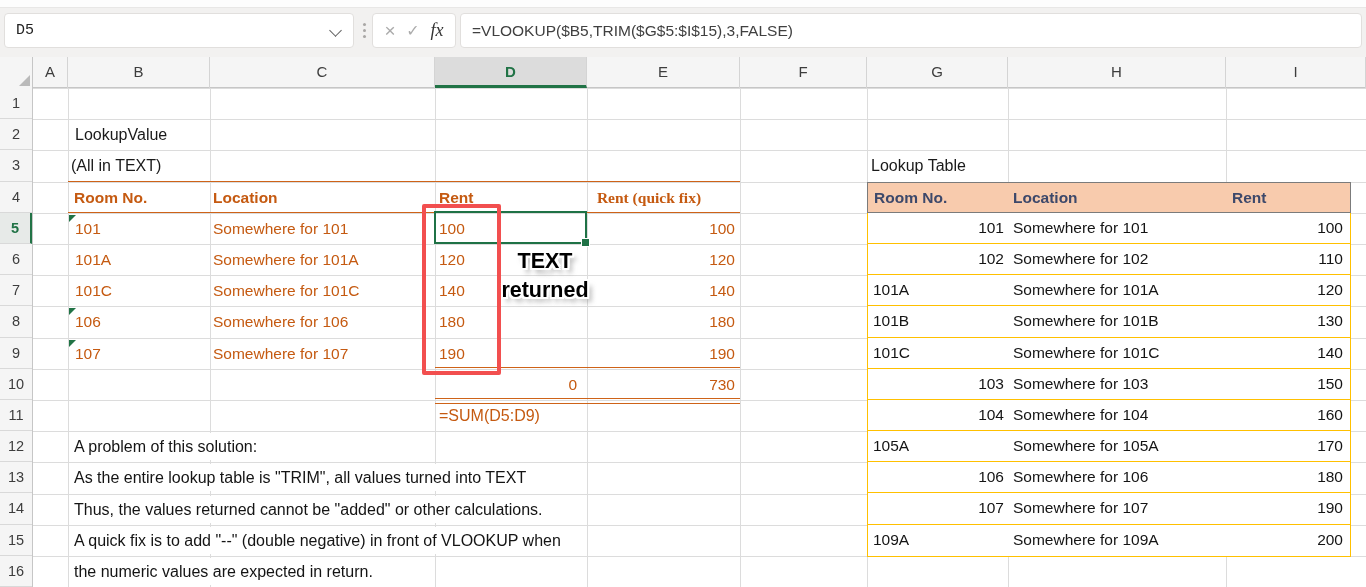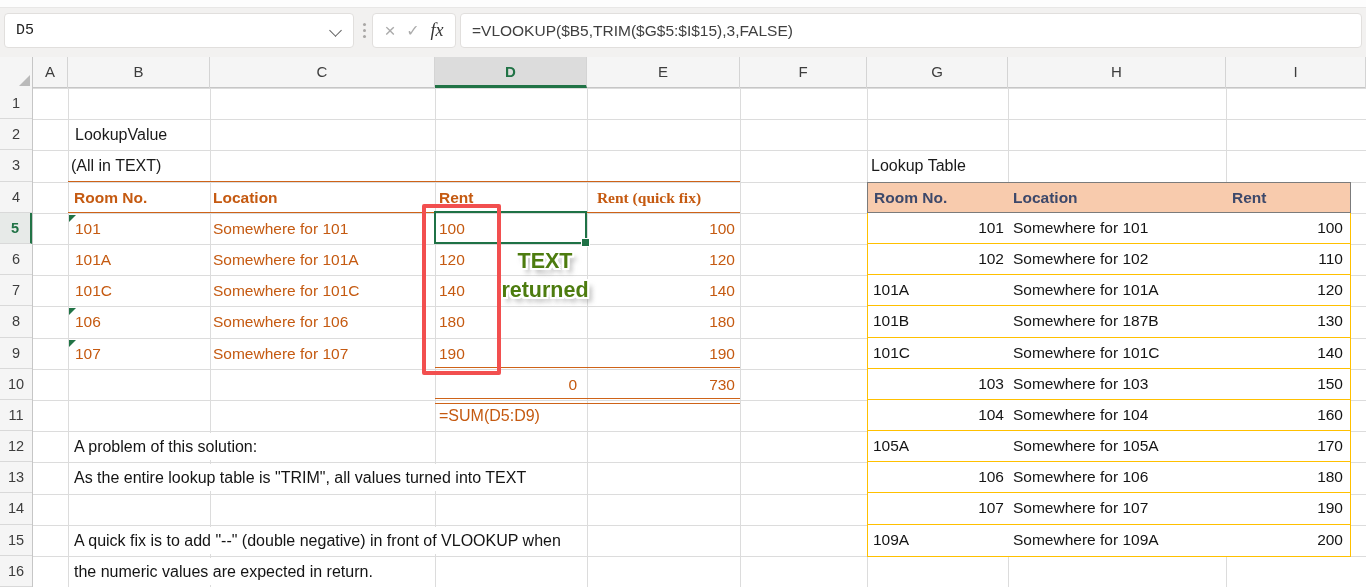--- a/index.html
+++ b/index.html
@@ -57,21 +57,21 @@
   
   .rule{position:absolute;border-top:1.5px solid #CE6318;}
   .rule.dbl{height:3.5px;border-bottom:1.5px solid #CE6318;}
 
   
   #selbox{position:absolute;left:434px;top:211px;width:153px;height:33px;border:2px solid #1F7246;box-sizing:border-box;}
   #selbox .handle{position:absolute;right:-5px;bottom:-5px;width:7px;height:7px;background:#1F7246;border:1.5px solid #fff;}
 
   
   #redbox{position:absolute;left:422px;top:204px;width:71px;height:163px;border:4px solid #F24F4F;border-radius:2px;box-sizing:content-box;}
-  #textlabel{position:absolute;left:480px;top:247px;width:130px;text-align:center;color:#4d7c0f;font-weight:600;font-size:21.5px;line-height:29px;
+  #textlabel{position:absolute;left:480px;top:247px;width:130px;text-align:center;color:#000000;font-weight:600;font-size:21.5px;line-height:29px;
      text-shadow:-2px -2px 0 #fff,2px -2px 0 #fff,-2px 2px 0 #fff,2px 2px 0 #fff,-2px 0 0 #fff,2px 0 0 #fff,0 -2px 0 #fff,0 2px 0 #fff,4px 5px 5px rgba(110,110,110,.6);}
 
   
   #lookup{position:absolute;left:867px;top:181.6px;width:484px;background:#fff;}
   #lt-head{height:31.2px;background:#F8CBAD;border:1px solid #7b7b7b;box-sizing:border-box;display:flex;
            font-weight:700;color:#3D486A;font-size:15.5px;line-height:29px;}
   #lt-body{border:1.5px solid #FFC000;border-top:none;box-sizing:border-box;}
   .lt-row{height:31.2px;display:flex;border-bottom:1.5px solid #FFC000;box-sizing:border-box;font-size:15.5px;line-height:29px;color:#141414;}
   .lt-row:last-child{border-bottom:none;}
   .c-g{width:141px;display:flex;justify-content:space-between;padding:0 5px;box-sizing:border-box;}
@@ -200,20 +200,23 @@
   <div class="trow" style="top:400px;text-align:center;">
     <div class="cell colD orange spill" style="font-size:16px;">=SUM(D5:D9)</div>
   </div>
 
   <div class="trow" style="top:431.2px;">
       <div class="cell colB2 orange spill note">A problem of this solution:</div>
     </div>
   <div class="trow" style="top:462.4px;">
       <div class="cell colB2 spill note">As the entire lookup table is "TRIM", all values turned into TEXT</div>
     </div>
+  <div class="trow" style="top:493.6px;">
+      <div class="cell colB2 spill note">Thus, the values returned cannot be "added" or other calculations.</div>
+    </div>
   <div class="trow" style="top:524.8px;">
       <div class="cell colB2 spill note">A quick fix is to add "--" (double negative) in front of VLOOKUP when</div>
     </div>
   <div class="trow" style="top:556px;">
       <div class="cell colB2 spill note">the numeric values are expected in return.</div>
     </div>
 
   <div class="rule" style="top:181px;left:68px;width:672px;"></div>
   <div class="rule" style="top:211.5px;left:68px;width:672px;"></div>
   <div class="rule" style="top:367.2px;left:435px;width:305px;"></div>
@@ -252,21 +255,21 @@
             <span></span>
           </div>
         <div class="c-h">Somewhere for 101A</div>
         <div class="c-i">120</div>
       </div>
       <div class="lt-row">
         <div class="c-g">
             <span>101B</span>
             <span></span>
           </div>
-        <div class="c-h">Somewhere for 187B</div>
+        <div class="c-h">Somewhere for 101B</div>
         <div class="c-i">130</div>
       </div>
       <div class="lt-row">
         <div class="c-g">
             <span>101C</span>
             <span></span>
           </div>
         <div class="c-h">Somewhere for 101C</div>
         <div class="c-i">140</div>
       </div>

